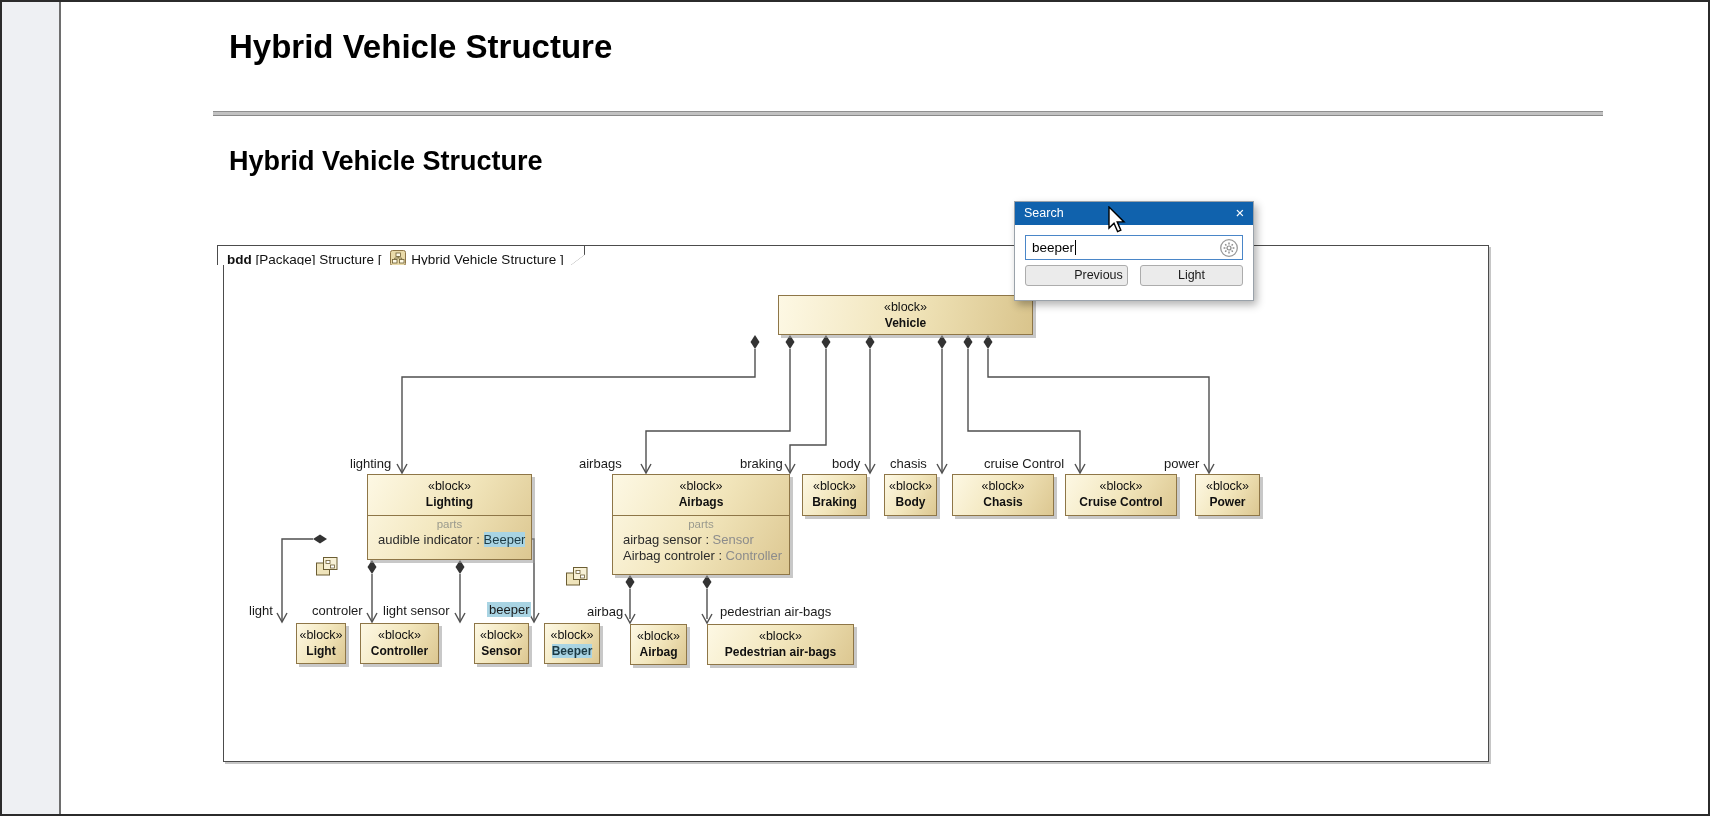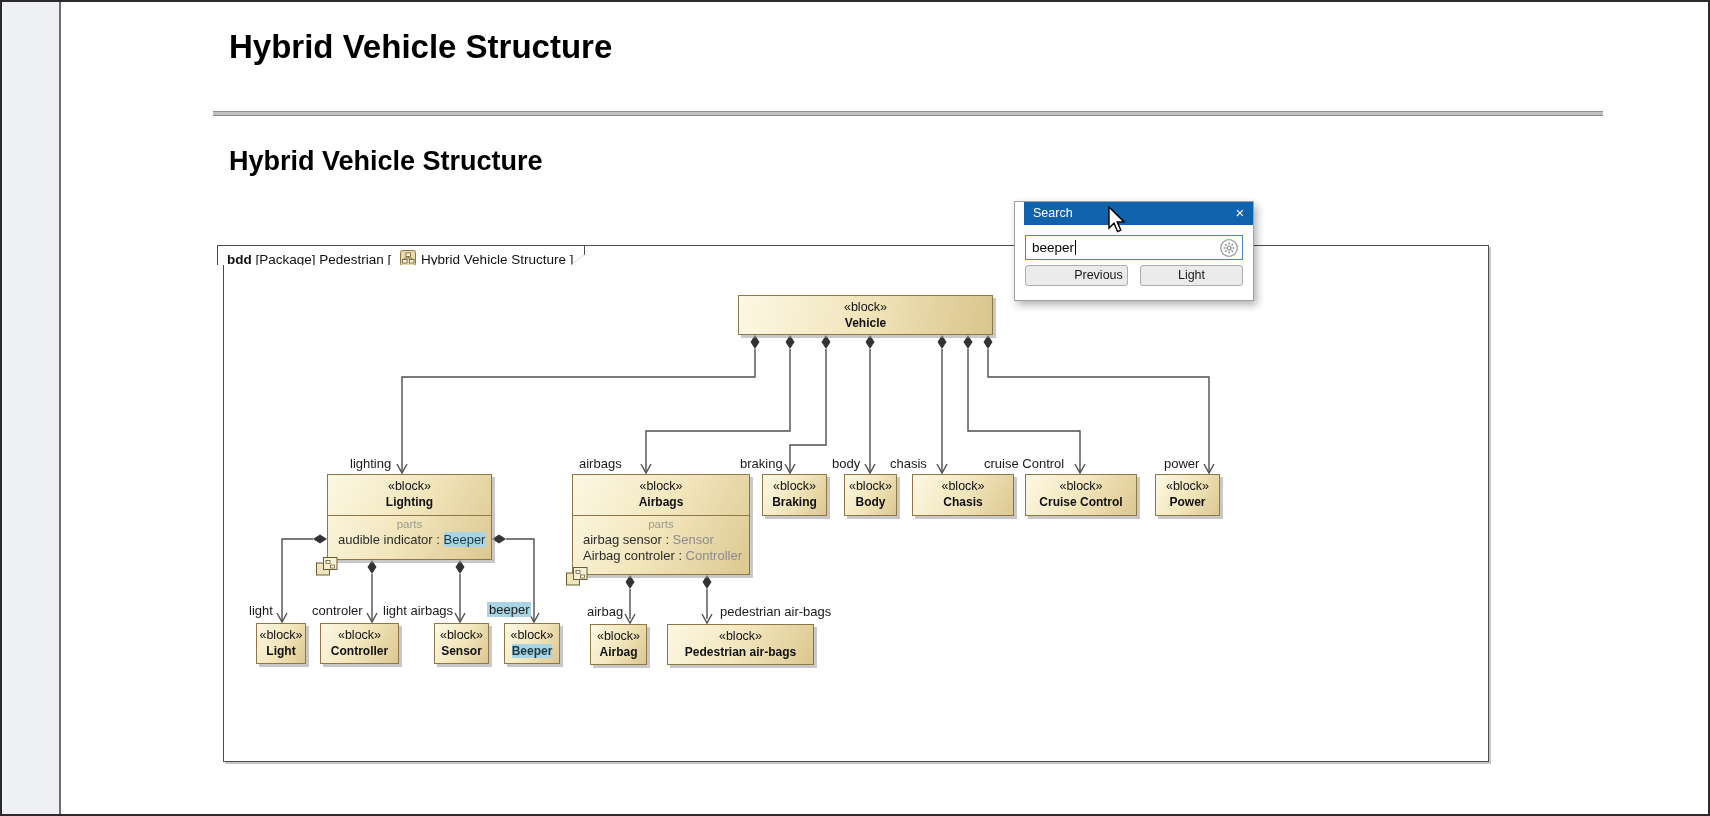--- a/index.html
+++ b/index.html
@@ -20,37 +20,37 @@
   .tab-inner{position:absolute;left:1px;top:1px;width:366px;height:26px;background:#fff;
              clip-path:polygon(0 0,100% 0,100% 46%,96.1% 100%,0 100%);
              display:flex;align-items:center;padding-left:9px;box-sizing:border-box;
              font-size:13.5px;color:#111;white-space:pre;}
   .tab-inner .bold{font-weight:bold;}
   .tab-icon{margin:0 5px 0 5px;flex:0 0 auto;}
 
   
   .block{position:absolute;box-sizing:border-box;border:1px solid #8e7647;
          background:linear-gradient(120deg,#fdf8e4 0%,#f2e6bc 50%,#dcc791 100%);
-         box-shadow:3px 3px 0 rgba(155,155,155,.55);text-align:center;color:#101010;}
+         box-shadow:3px 3px 0 rgba(155,155,155,.55);text-align:center;color:#101010;margin-left:40px;}
   .stereo{font-size:12.5px;padding-top:3px;line-height:16px;}
   .bname{font-size:12px;font-weight:bold;line-height:17px;}
   .compartment{border-top:1px solid #8e7647;text-align:left;}
   .parts-caption{color:#9a9a8e;font-size:11.5px;text-align:center;line-height:15px;padding-top:1px;}
   .part-line{font-size:13px;line-height:16px;padding-left:10px;white-space:nowrap;color:#2b2b2b;}
   .ptype{color:#8c8c8c;}
   .hl{background:#a9d4e3;color:#1c3a44;}
   .elabel{position:absolute;font-size:13px;color:#1a1a1a;white-space:nowrap;line-height:15px;}
   .svglayer{position:absolute;left:0;top:0;pointer-events:none;}
   .sicon{position:absolute;}
 
   
   .dialog{position:absolute;left:1012px;top:199px;width:238px;height:98px;background:#fff;
           border:1px solid #9aa2aa;box-shadow:3px 4px 8px rgba(0,0,0,.3);}
   .dlg-title{position:absolute;left:0;top:0;right:0;height:23px;background:#1062ad;color:#fff;
-             font-size:12.5px;line-height:23px;padding-left:9px;box-sizing:border-box;margin-left:9px;}
+             font-size:12.5px;line-height:23px;padding-left:9px;box-sizing:border-box;}
   .dlg-close{position:absolute;right:0;top:0;width:26px;height:23px;color:#fff;font-size:15px;
              line-height:22px;text-align:center;cursor:default;}
   .dlg-input{position:absolute;left:10px;top:33px;width:218px;height:25px;box-sizing:border-box;
              border:1px solid #4a86c8;background:#fff;display:flex;align-items:center;padding-left:6px;
              font-size:13.5px;color:#000;}
   .caret{display:inline-block;width:1px;height:15px;background:#000;margin-left:1px;}
   .gear{position:absolute;right:3px;top:2px;}
   .dlg-btn{position:absolute;top:63px;width:103px;height:21px;box-sizing:border-box;background:#ebebeb;
            border:1px solid #acacac;border-radius:3px;font-size:12.5px;color:#1a1a1a;text-align:center;
            line-height:19px;}
@@ -114,21 +114,21 @@
       <path d="M365 611 L370 620 L375 611"></path>
       <path d="M453 611 L458 620 L463 611"></path>
       <path d="M527 611 L532 620 L537 611"></path>
       <path d="M623 612 L628 621 L633 612"></path>
       <path d="M700 612 L705 621 L710 612"></path>
     </g>
   </svg>
 
   <div class="tab-outer">
     <div class="tab-inner">
-      <span class="bold">bdd</span><span> [Package] Pedestrian [ </span><span class="tab-icon"><svg width="16" height="16">
+      <span class="bold">bdd</span><span> [Package] Structure [ </span><span class="tab-icon"><svg width="16" height="16">
           <rect x="0.5" y="0.5" width="15" height="15" rx="2" fill="#e9daa9" stroke="#8e7647"></rect>
           <rect x="6" y="3" width="4.5" height="3.5" fill="#fffbe8" stroke="#6b5d33" stroke-width="0.8"></rect>
           <rect x="2.5" y="9.5" width="4.5" height="3.5" fill="#fffbe8" stroke="#6b5d33" stroke-width="0.8"></rect>
           <rect x="9.5" y="9.5" width="4.5" height="3.5" fill="#fffbe8" stroke="#6b5d33" stroke-width="0.8"></rect>
           <path d="M8.2 6.5 V8 M4.7 9.5 V8 H11.7 V9.5" fill="none" stroke="#6b5d33" stroke-width="0.8"></path>
         </svg></span><span>Hybrid Vehicle Structure</span><span> ]</span>
     </div>
   </div>
 
   <div class="block" style="left:736px;top:293px;width:255px;height:40px;background:linear-gradient(100deg,#fdf8e4 0%,#efe2b6 55%,#d9c48c 100%);">
@@ -217,21 +217,21 @@
 
   <div class="elabel" style="left:348px;top:454px;">lighting</div>
   <div class="elabel" style="left:577px;top:454px;">airbags</div>
   <div class="elabel" style="left:738px;top:454px;">braking</div>
   <div class="elabel" style="left:830px;top:454px;">body</div>
   <div class="elabel" style="left:888px;top:454px;">chasis</div>
   <div class="elabel" style="left:982px;top:454px;">cruise Control</div>
   <div class="elabel" style="left:1162px;top:454px;">power</div>
   <div class="elabel" style="left:247px;top:601px;">light</div>
   <div class="elabel" style="left:310px;top:601px;">controler</div>
-  <div class="elabel" style="left:381px;top:601px;">light airbags</div>
+  <div class="elabel" style="left:381px;top:601px;">light sensor</div>
   <div class="elabel hl" style="left:485px;top:600px;padding:0 2px;">beeper</div>
   <div class="elabel" style="left:585px;top:602px;">airbag</div>
   <div class="elabel" style="left:718px;top:602px;">pedestrian air-bags</div>
 
   <div class="dialog">
     <div class="dlg-title"><span>Search</span></div>
     <div class="dlg-close">×</div>
     <div class="dlg-input">
       <span>beeper</span>
         <span class="caret"></span>

